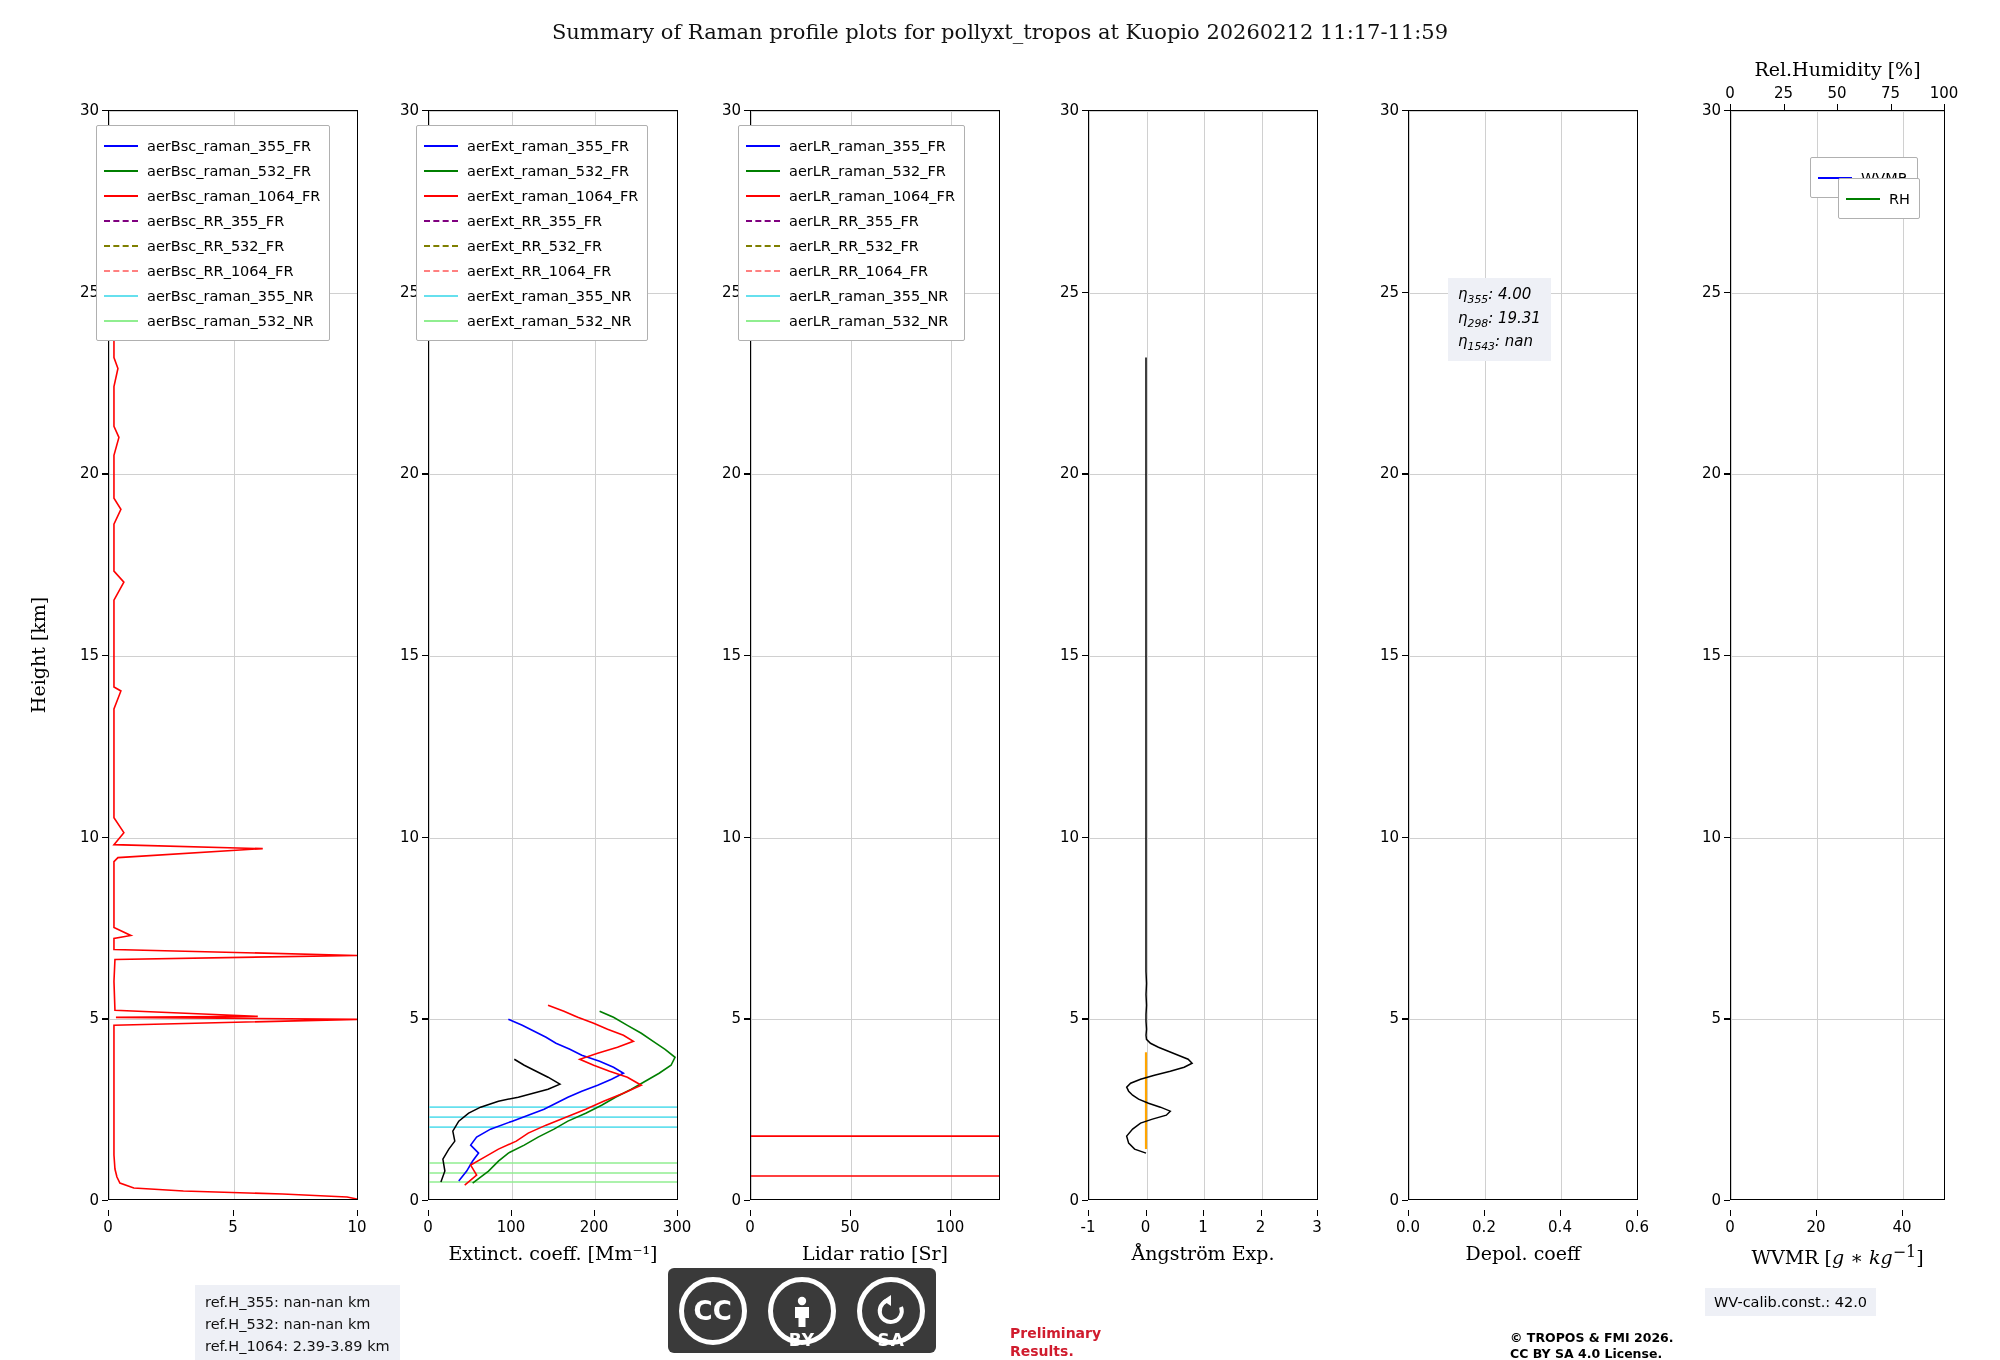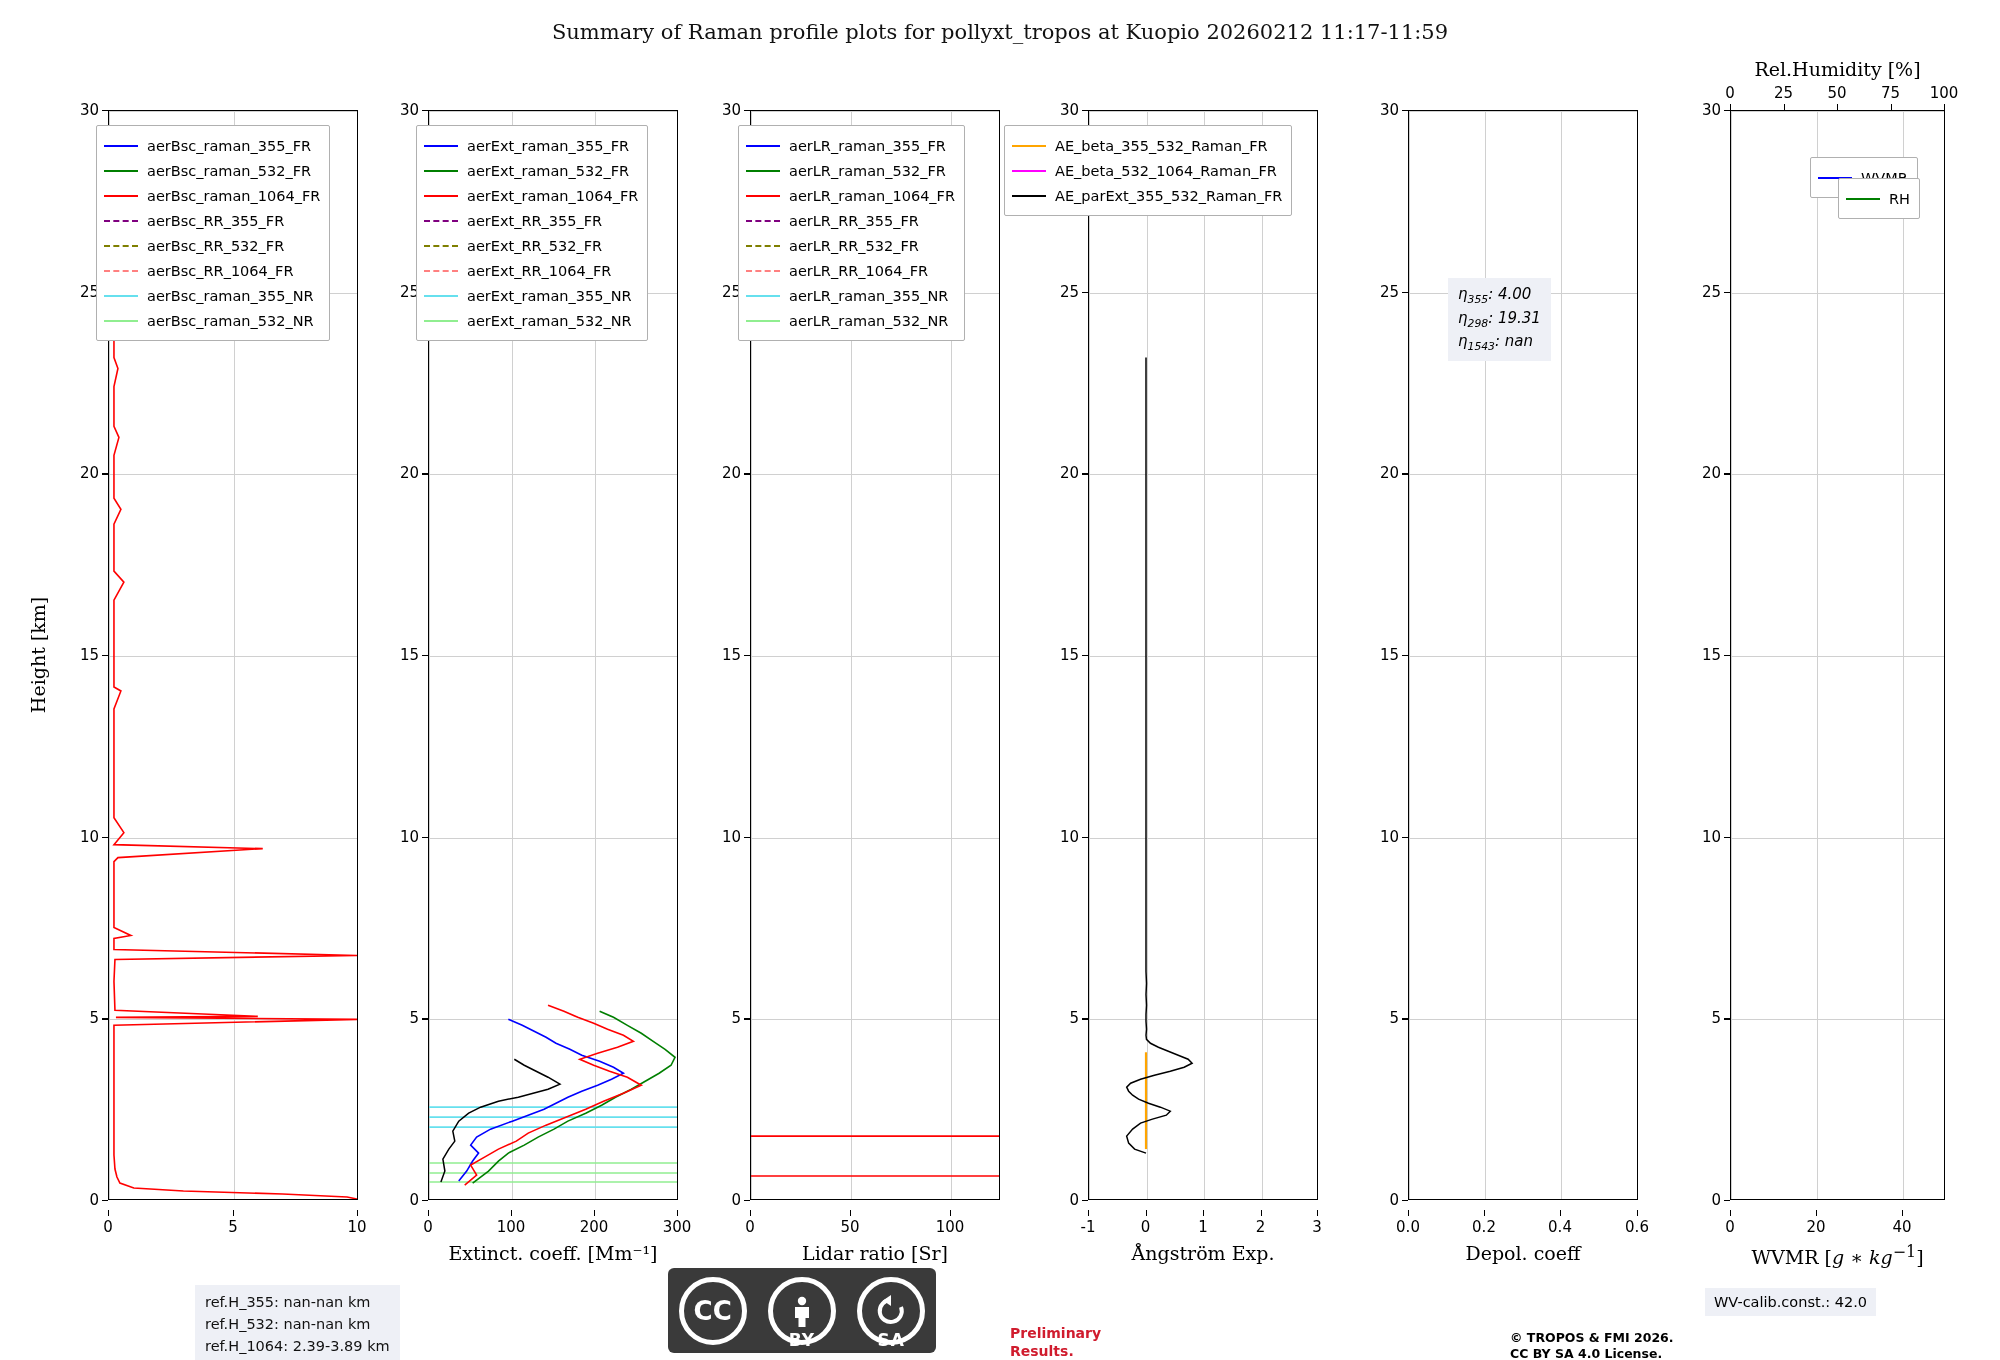--- a/index.html
+++ b/index.html
@@ -525,34 +525,20 @@
     <div class="xtick-label" style="left:0px">-1</div>
   <div class="xtick-mark" style="left:57.5px"></div>
     <div class="xtick-label" style="left:57.5px">0</div>
   <div class="xtick-mark" style="left:115px"></div>
     <div class="xtick-label" style="left:115px">1</div>
   <div class="xtick-mark" style="left:172.5px"></div>
     <div class="xtick-label" style="left:172.5px">2</div>
   <div class="xtick-mark" style="left:229px"></div>
     <div class="xtick-label" style="left:229px">3</div>
   <div class="xaxis-title">Ångström Exp.</div>
-  <div class="legend" style="left:-84px; top:15px;">
-    <div class="legend-row">
-        <span class="legend-swatch" style="border-top:2px solid #ffa500"></span>
-        <span class="legend-label">AE_beta_355_532_Raman_FR</span>
-      </div>
-    <div class="legend-row">
-        <span class="legend-swatch" style="border-top:2px solid #ff00ff"></span>
-        <span class="legend-label">AE_beta_532_1064_Raman_FR</span>
-      </div>
-    <div class="legend-row">
-        <span class="legend-swatch" style="border-top:2px solid #000000"></span>
-        <span class="legend-label">AE_parExt_355_532_Raman_FR</span>
-      </div>
-  </div>
 </div>
 
 <div class="panel" id="panel-dep" style="left:1408px; width:230px;">
   <div class="plotbox">
 
     <div class="grid-line-h" style="top:908.3px"></div>
     <div class="grid-line-h" style="top:726.7px"></div>
     <div class="grid-line-h" style="top:545px"></div>
     <div class="grid-line-h" style="top:363.3px"></div>
     <div class="grid-line-h" style="top:181.7px"></div>

